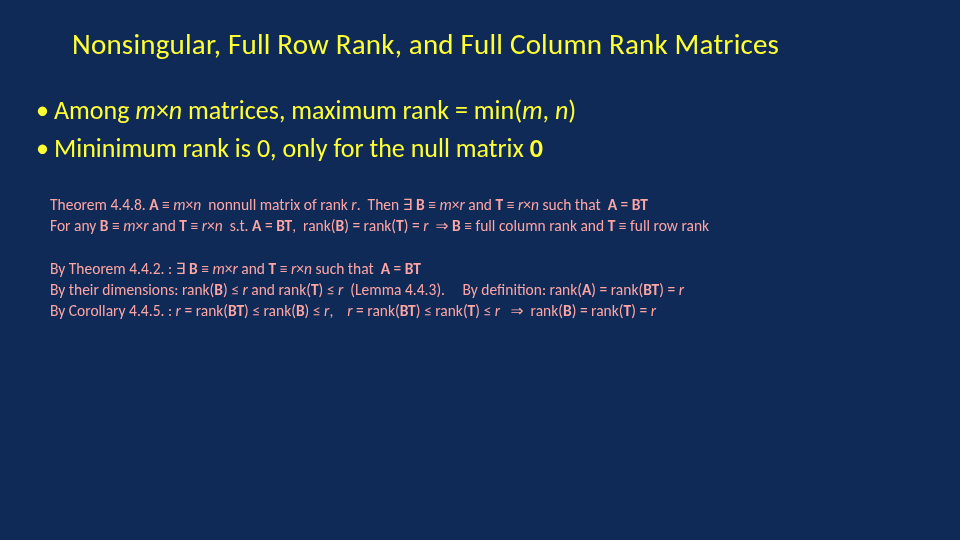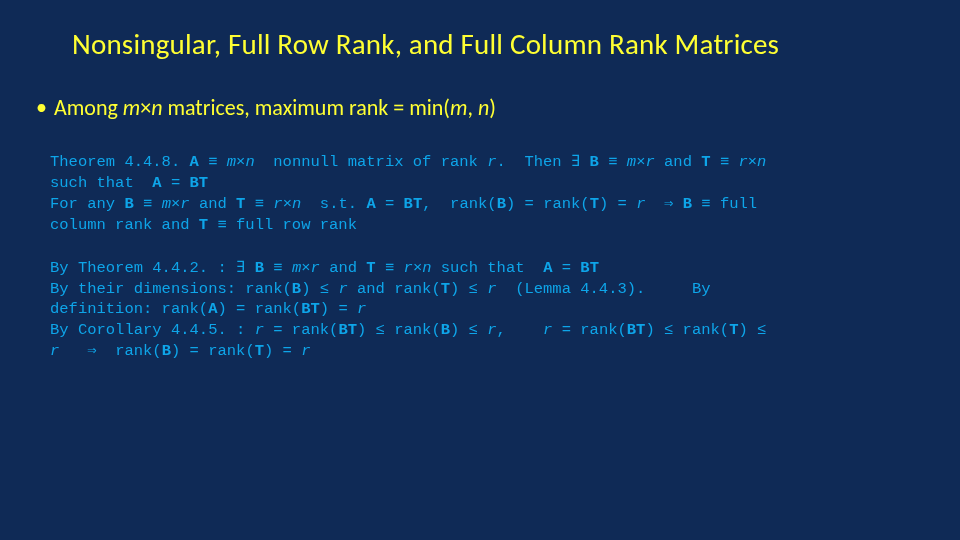--- a/index.html
+++ b/index.html
@@ -24,47 +24,47 @@
   letter-spacing: 0.2px;
   margin: 0 0 30px 36px;
   color: #ffff33;
 }
 ul.bullets {
   list-style: none;
   padding: 0;
   margin: 0 0 28px 0;
 }
 ul.bullets li {
-  font-size: 22px;
+  font-size: 26px;
   line-height: 1.45;
   color: #ffff33;
   position: relative;
   padding-left: 18px;
 }
 ul.bullets li::before {
   content: "•";
   position: absolute;
   left: 0;
   top: 0;
 }
 .block {
   font-size: 15.5px;
   line-height: 1.35;
   margin: 0 0 22px 14px;
-  color: #0ea5e9;
-  font-family: Liberation Mono, monospace;
+  color: #fca5a5;
 }
 .b { font-weight: 700; }
 .i { font-style: italic; }
 </style>
 </head>
 <body>
 
 <div class="slide">
   <h1>Nonsingular, Full Row Rank, and Full Column Rank Matrices</h1>
 
   <ul class="bullets">
     <li>Among <span class="i">m</span>×<span class="i">n</span> matrices, maximum rank = min(<span class="i">m</span>, <span class="i">n</span>)</li>
+    <li>Mininimum rank is 0, only for the null matrix <span class="b">0</span></li>
   </ul>
 
   <div class="block">Theorem 4.4.8. <span class="b">A</span> ≡ <span class="i">m</span>×<span class="i">n</span>&nbsp; nonnull matrix of rank <span class="i">r</span>.&nbsp; Then ∃ <span class="b">B</span> ≡ <span class="i">m</span>×<span class="i">r</span> and <span class="b">T</span> ≡ <span class="i">r</span>×<span class="i">n</span> such that&nbsp; <span class="b">A</span> = <span class="b">BT</span><br>For any <span class="b">B</span> ≡ <span class="i">m</span>×<span class="i">r</span> and <span class="b">T</span> ≡ <span class="i">r</span>×<span class="i">n</span>&nbsp; s.t. <span class="b">A</span> = <span class="b">BT</span>,&nbsp; rank(<span class="b">B</span>) = rank(<span class="b">T</span>) = <span class="i">r</span>&nbsp; ⇒ <span class="b">B</span> ≡ full column rank and <span class="b">T</span> ≡ full row rank</div>
   <div class="block">By Theorem 4.4.2. : ∃ <span class="b">B</span> ≡ <span class="i">m</span>×<span class="i">r</span> and <span class="b">T</span> ≡ <span class="i">r</span>×<span class="i">n</span> such that&nbsp; <span class="b">A</span> = <span class="b">BT</span><br>By their dimensions: rank(<span class="b">B</span>) ≤ <span class="i">r</span> and rank(<span class="b">T</span>) ≤ <span class="i">r</span>&nbsp; (Lemma 4.4.3).&nbsp;&nbsp;&nbsp;&nbsp; By definition: rank(<span class="b">A</span>) = rank(<span class="b">BT</span>) = <span class="i">r</span><br>By Corollary 4.4.5. : <span class="i">r</span> = rank(<span class="b">BT</span>) ≤ rank(<span class="b">B</span>) ≤ <span class="i">r</span>,&nbsp;&nbsp;&nbsp; <span class="i">r</span> = rank(<span class="b">BT</span>) ≤ rank(<span class="b">T</span>) ≤ <span class="i">r</span>&nbsp;&nbsp; ⇒&nbsp; rank(<span class="b">B</span>) = rank(<span class="b">T</span>) = <span class="i">r</span></div>
 </div>
 
 </body></html>

